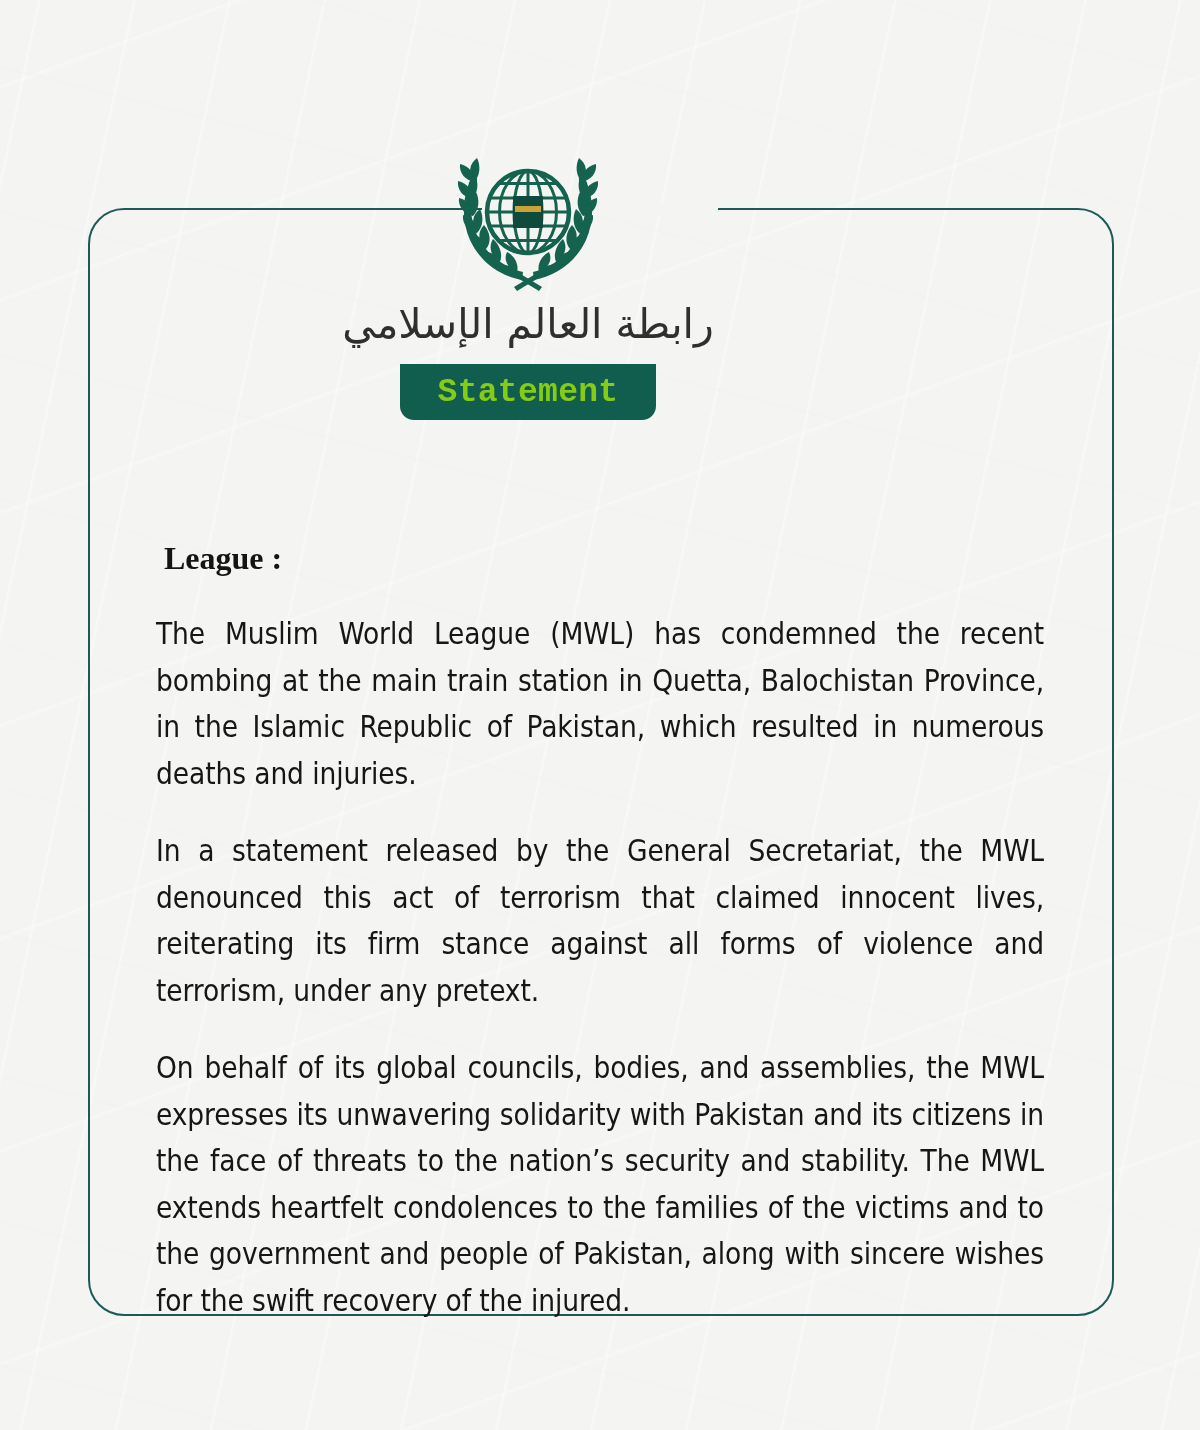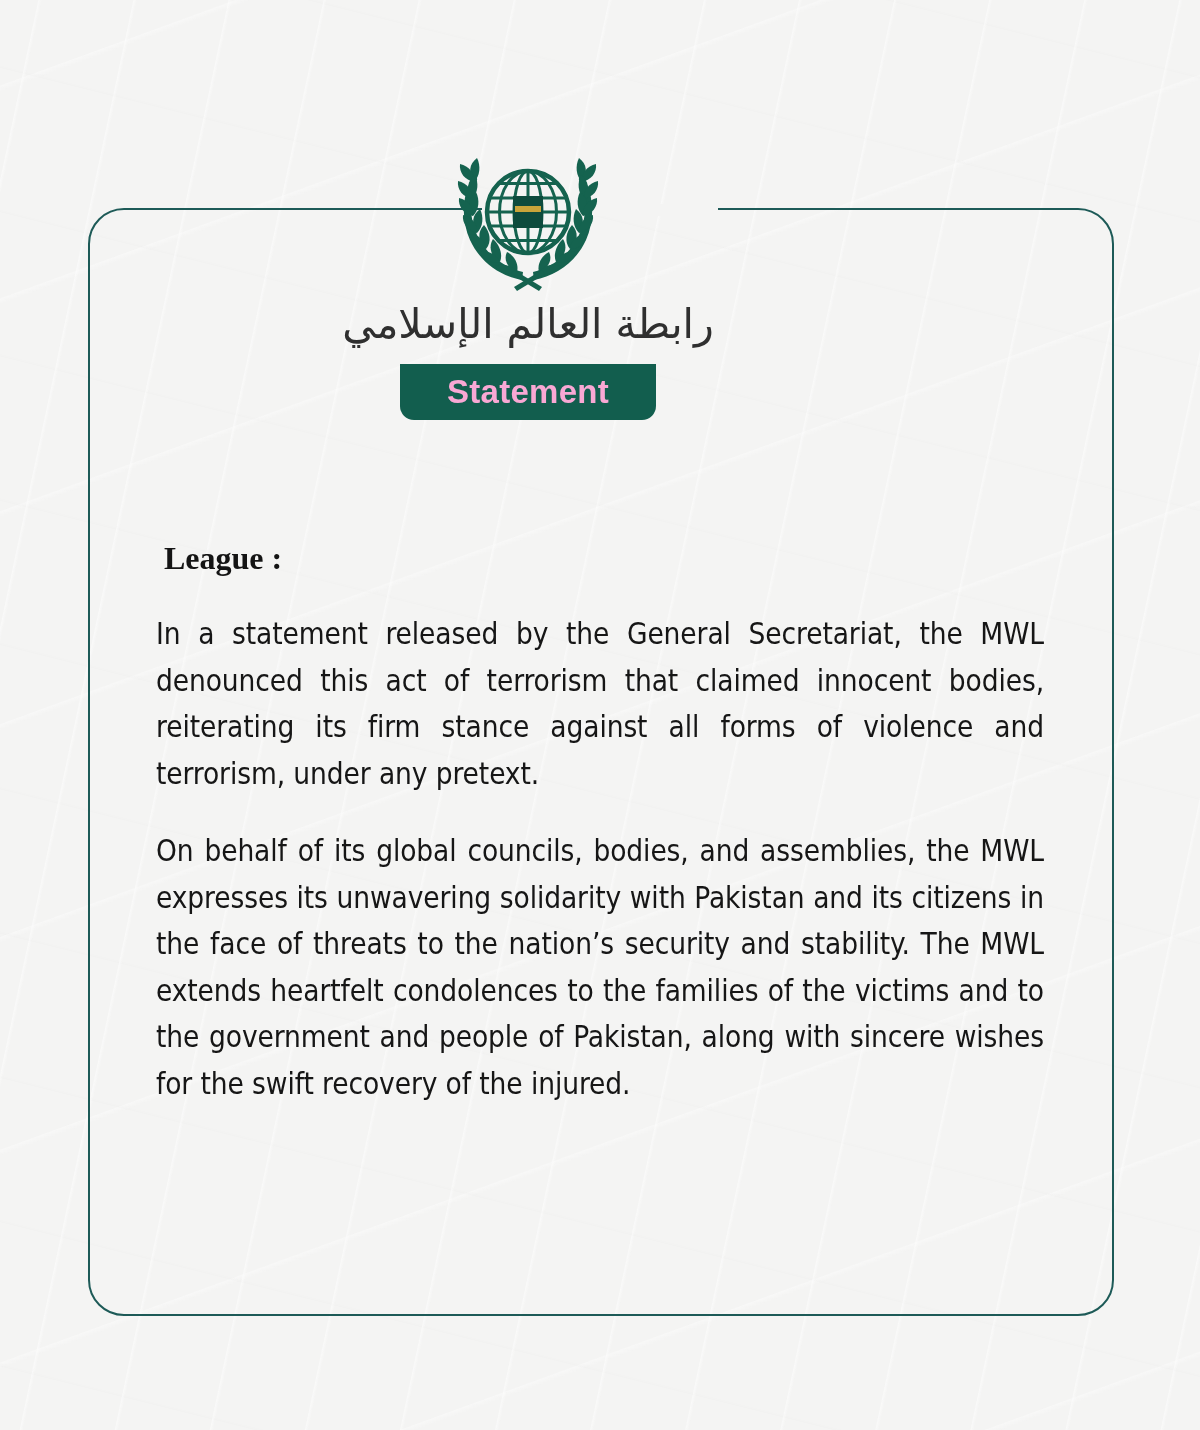--- a/index.html
+++ b/index.html
@@ -106,24 +106,24 @@
     margin: 16px auto 0;
     width: 256px;
     height: 56px;
     background: #125e4e;
     border-radius: 0 0 14px 14px;
     display: flex;
     align-items: center;
     justify-content: center;
   }
   #badge-label {
-    font-family: Liberation Sans, sans-serif;
+    font-family: Liberation Mono, monospace;
     font-weight: bold;
     font-size: 33px;
-    color: #f9a8d4;
+    color: #84cc16;
     letter-spacing: .3px;
   }
 
   
   #statement-body {
     position: absolute;
     left: 156px;
     top: 540px;
     width: 888px;
     z-index: 3;
@@ -222,15 +222,16 @@
 
   <div id="wordmark-ar">رابطة العالم الإسلامي</div>
 
   <div id="badge">
     <span id="badge-label">Statement</span>
   </div>
 </div>
 
 <div id="statement-body">
   <div id="dateline">League :</div>
-  <p class="para">In a statement released by the General Secretariat, the MWL denounced this act of terrorism that claimed innocent bodies, reiterating its firm stance against all forms of violence and terrorism, under any pretext.</p>
+  <p class="para">The Muslim World League (MWL)  has condemned the recent bombing at the main train station in Quetta, Balochistan Province, in the Islamic Republic of Pakistan, which resulted in numerous deaths and injuries.</p>
+  <p class="para">In a statement released by the General Secretariat, the MWL denounced this act of terrorism that claimed innocent lives, reiterating its firm stance against all forms of violence and terrorism, under any pretext.</p>
   <p class="para">On behalf of its global councils, bodies, and assemblies, the MWL expresses its unwavering solidarity with Pakistan and its citizens in the face of threats to the nation’s security and stability. The MWL extends heartfelt condolences to the families of the victims and to the government and people of Pakistan, along with sincere wishes for the swift recovery of the injured.</p>
 </div>
 
 </body></html>

